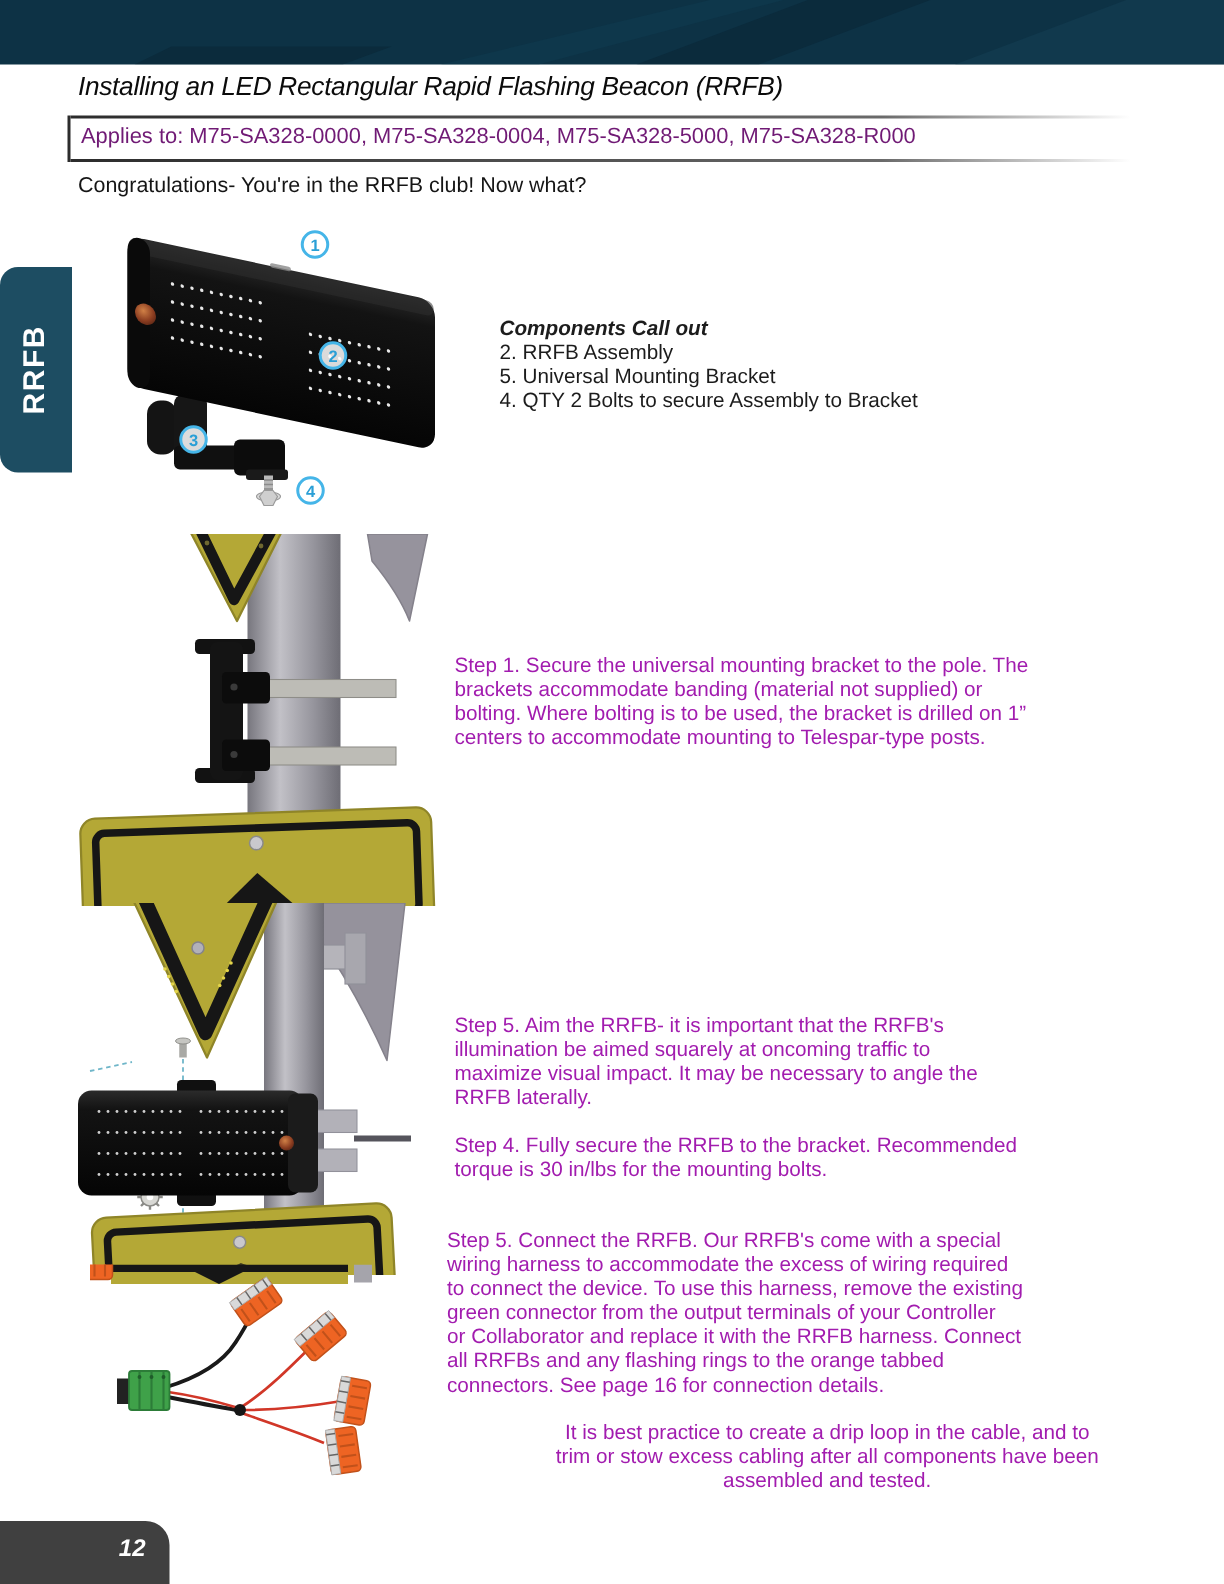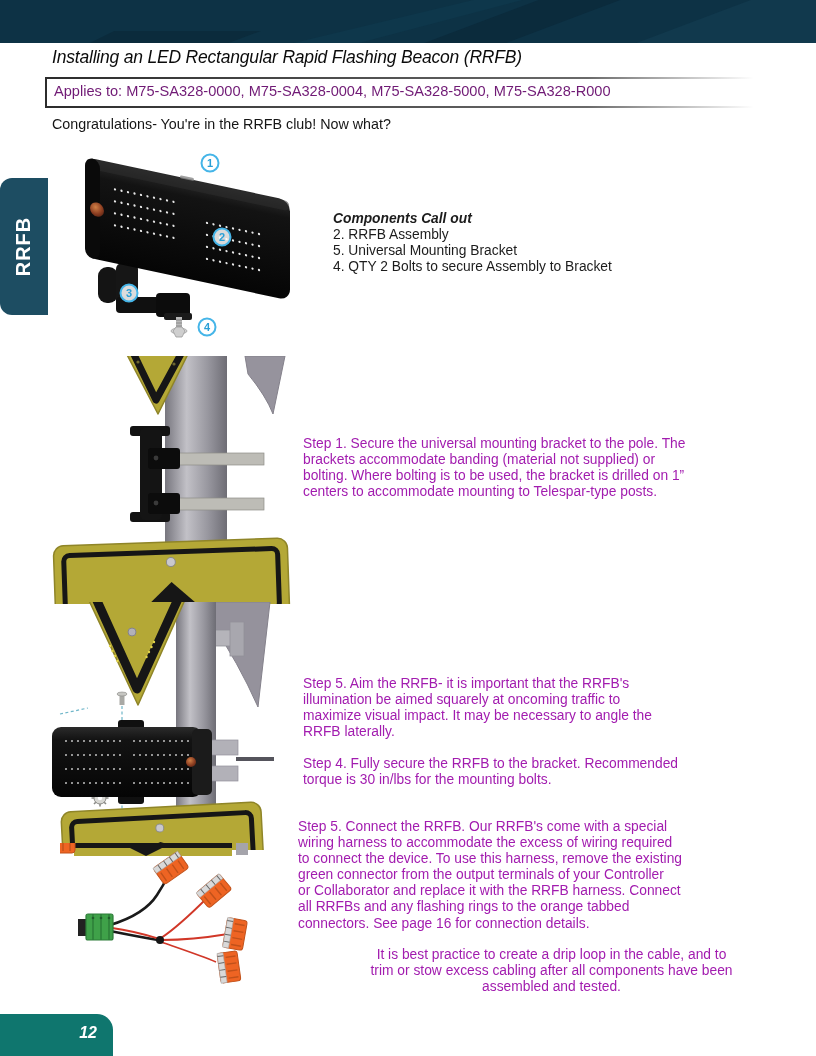--- a/index.html
+++ b/index.html
@@ -33,21 +33,21 @@
   .rrfb-tab {
     position:absolute; left:0; top:178px; width:48px; height:137px;
     background:#1d4d62; border-radius:12px 0 0 12px;
     display:flex; align-items:center; justify-content:center;
   }
   .rrfb-tab .tab-label {
     transform:rotate(-90deg); color:#fff; font-weight:bold; font-size:20px; letter-spacing:1px;
   }
   .footer-tab {
     position:absolute; left:0; top:1014px; width:113px; height:42px;
-    background:#0f766e; border-radius:0 16px 0 0;
+    background:#404040; border-radius:0 16px 0 0;
   }
   .footer-tab .page-num {
     position:absolute; right:16px; top:10px; color:#fff;
     font-size:16px; font-weight:bold; font-style:italic;
   }
   
   .para { position:absolute; font-size:13.8px; line-height:16.1px; white-space:pre-line; color:#a21caf; }
   .em-under { font-style:italic; text-decoration:underline; }
   .components-block { position:absolute; left:305px; top:211px; font-size:13.8px; line-height:16.1px;margin-left:28px; }
   .components-title { font-weight:bold; font-style:italic; }

